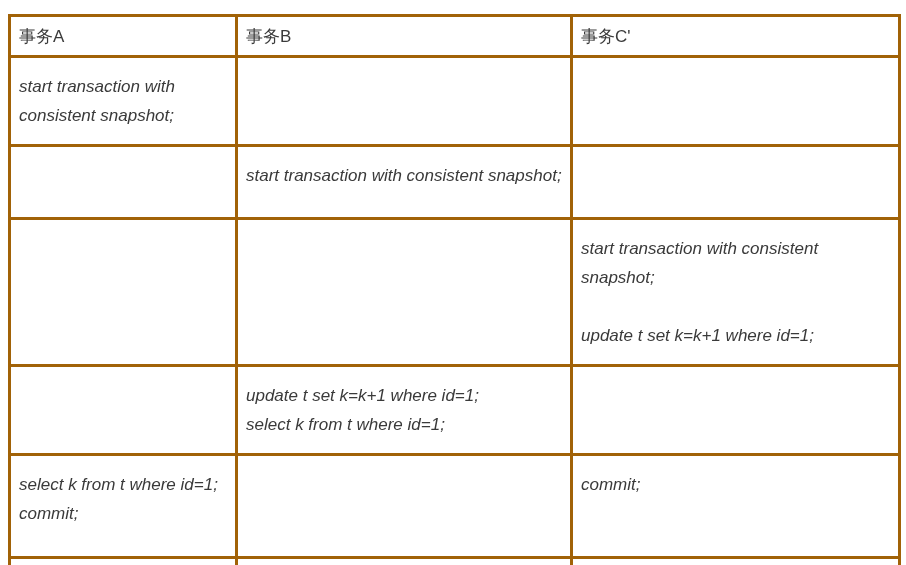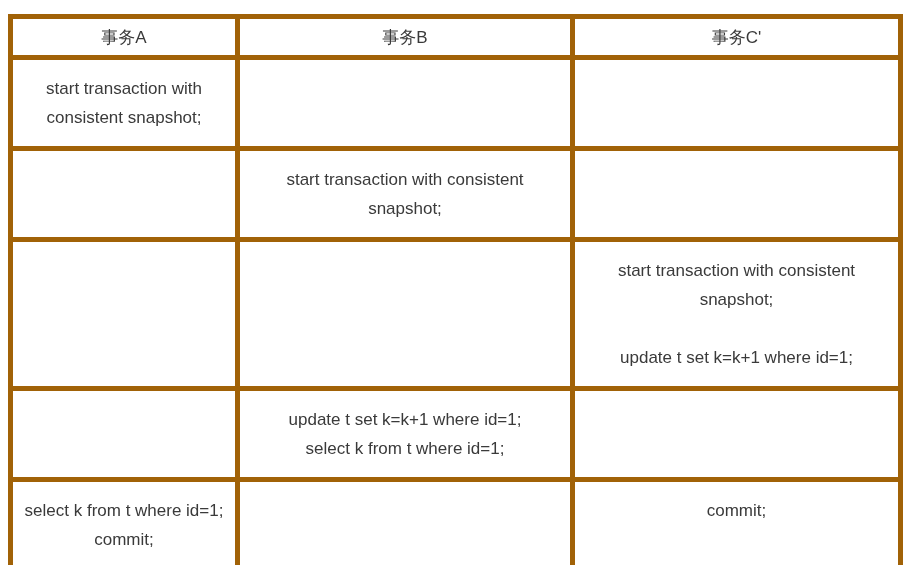--- a/index.html
+++ b/index.html
@@ -21,37 +21,37 @@
     border-collapse: collapse;
     table-layout: fixed;
     width: 890px;
     font-size: 17px;
     color: #3a3a3a;
   }
   .txn-table col.c1 { width: 227px; }
   .txn-table col.c2 { width: 335px; }
   .txn-table col.c3 { width: 328px; }
   .txn-table th, .txn-table td {
-    border: 5px solid #a16207;
+    border: 3px solid #a16207;
     padding: 14px 8px;
-    text-align: center;
+    text-align: left;
     vertical-align: top;
     line-height: 29px;
     font-weight: 400;
     overflow: hidden;
   }
   .txn-table thead tr { height: 41px; }
   .txn-table th { vertical-align: middle; padding-top: 2px; padding-bottom: 2px; }
   tr.r1 { height: 72px; }
   tr.r2 { height: 73px; }
   tr.r3 { height: 133px; }
   tr.r4 { height: 72px; }
   tr.r5 { height: 103px; }
   tr.r6 { height: 45px; }
-  .ln { min-height: 29px; }
+  .ln { min-height: 29px; font-style: italic; }
 </style>
 </head>
 <body>
 
 <div class="table-wrap">
   <table class="txn-table">
     <colgroup>
       <col class="c1">
         <col class="c2">
         <col class="c3">

